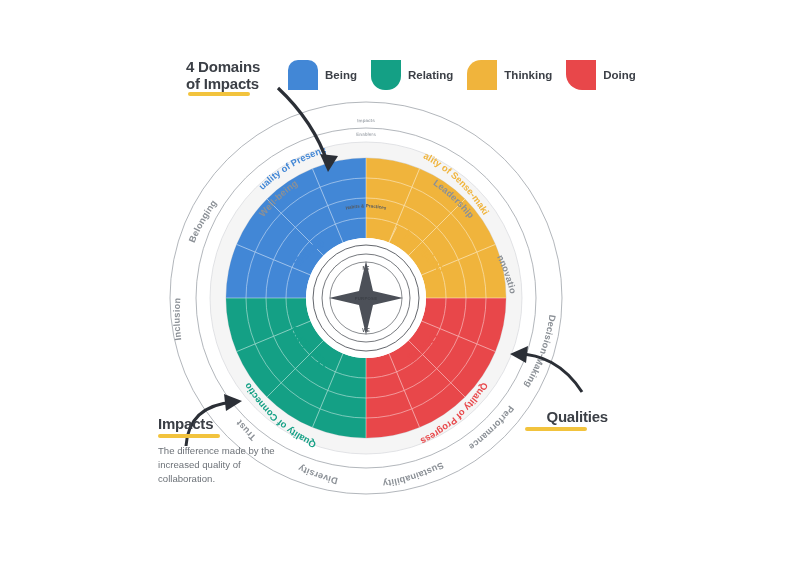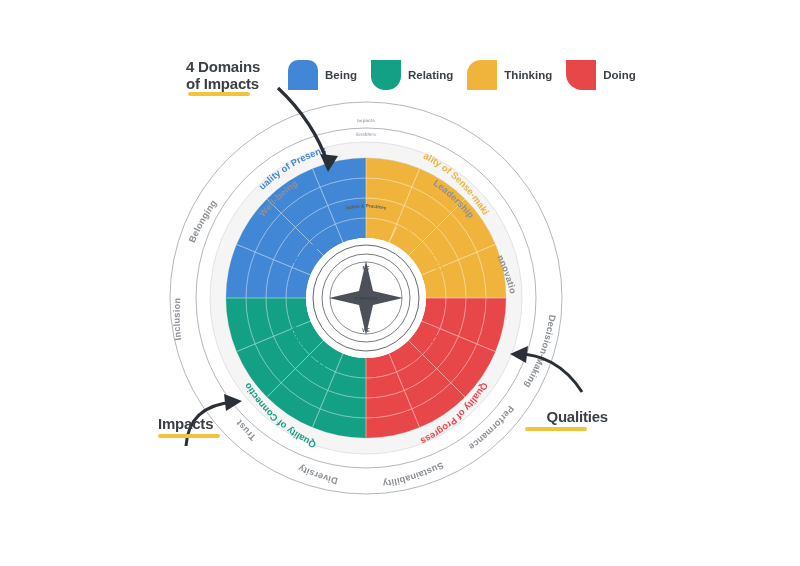--- a/index.html
+++ b/index.html
@@ -286,20 +286,21 @@
   </svg>
 
   <svg class="arrow" style="left:504px;top:344px;" width="86" height="56">
     <path d="M 78,48 C 60,20 36,10 14,10" stroke="#2b2f36" stroke-width="3" fill="none"></path>
     <path d="M 6,10 L 24,2 L 22,19 Z" fill="#2b2f36"></path>
   </svg>
 
   <div class="note note-impacts">
     <h3>Impacts</h3>
     <div class="underline"></div>
+    <p>The difference made by the increased quality of collaboration.</p>
   </div>
 
   <div class="note note-qualities">
     <h3>Qualities</h3>
     <div class="underline"></div>
   </div>
 
 </div>
 
 </body></html>

